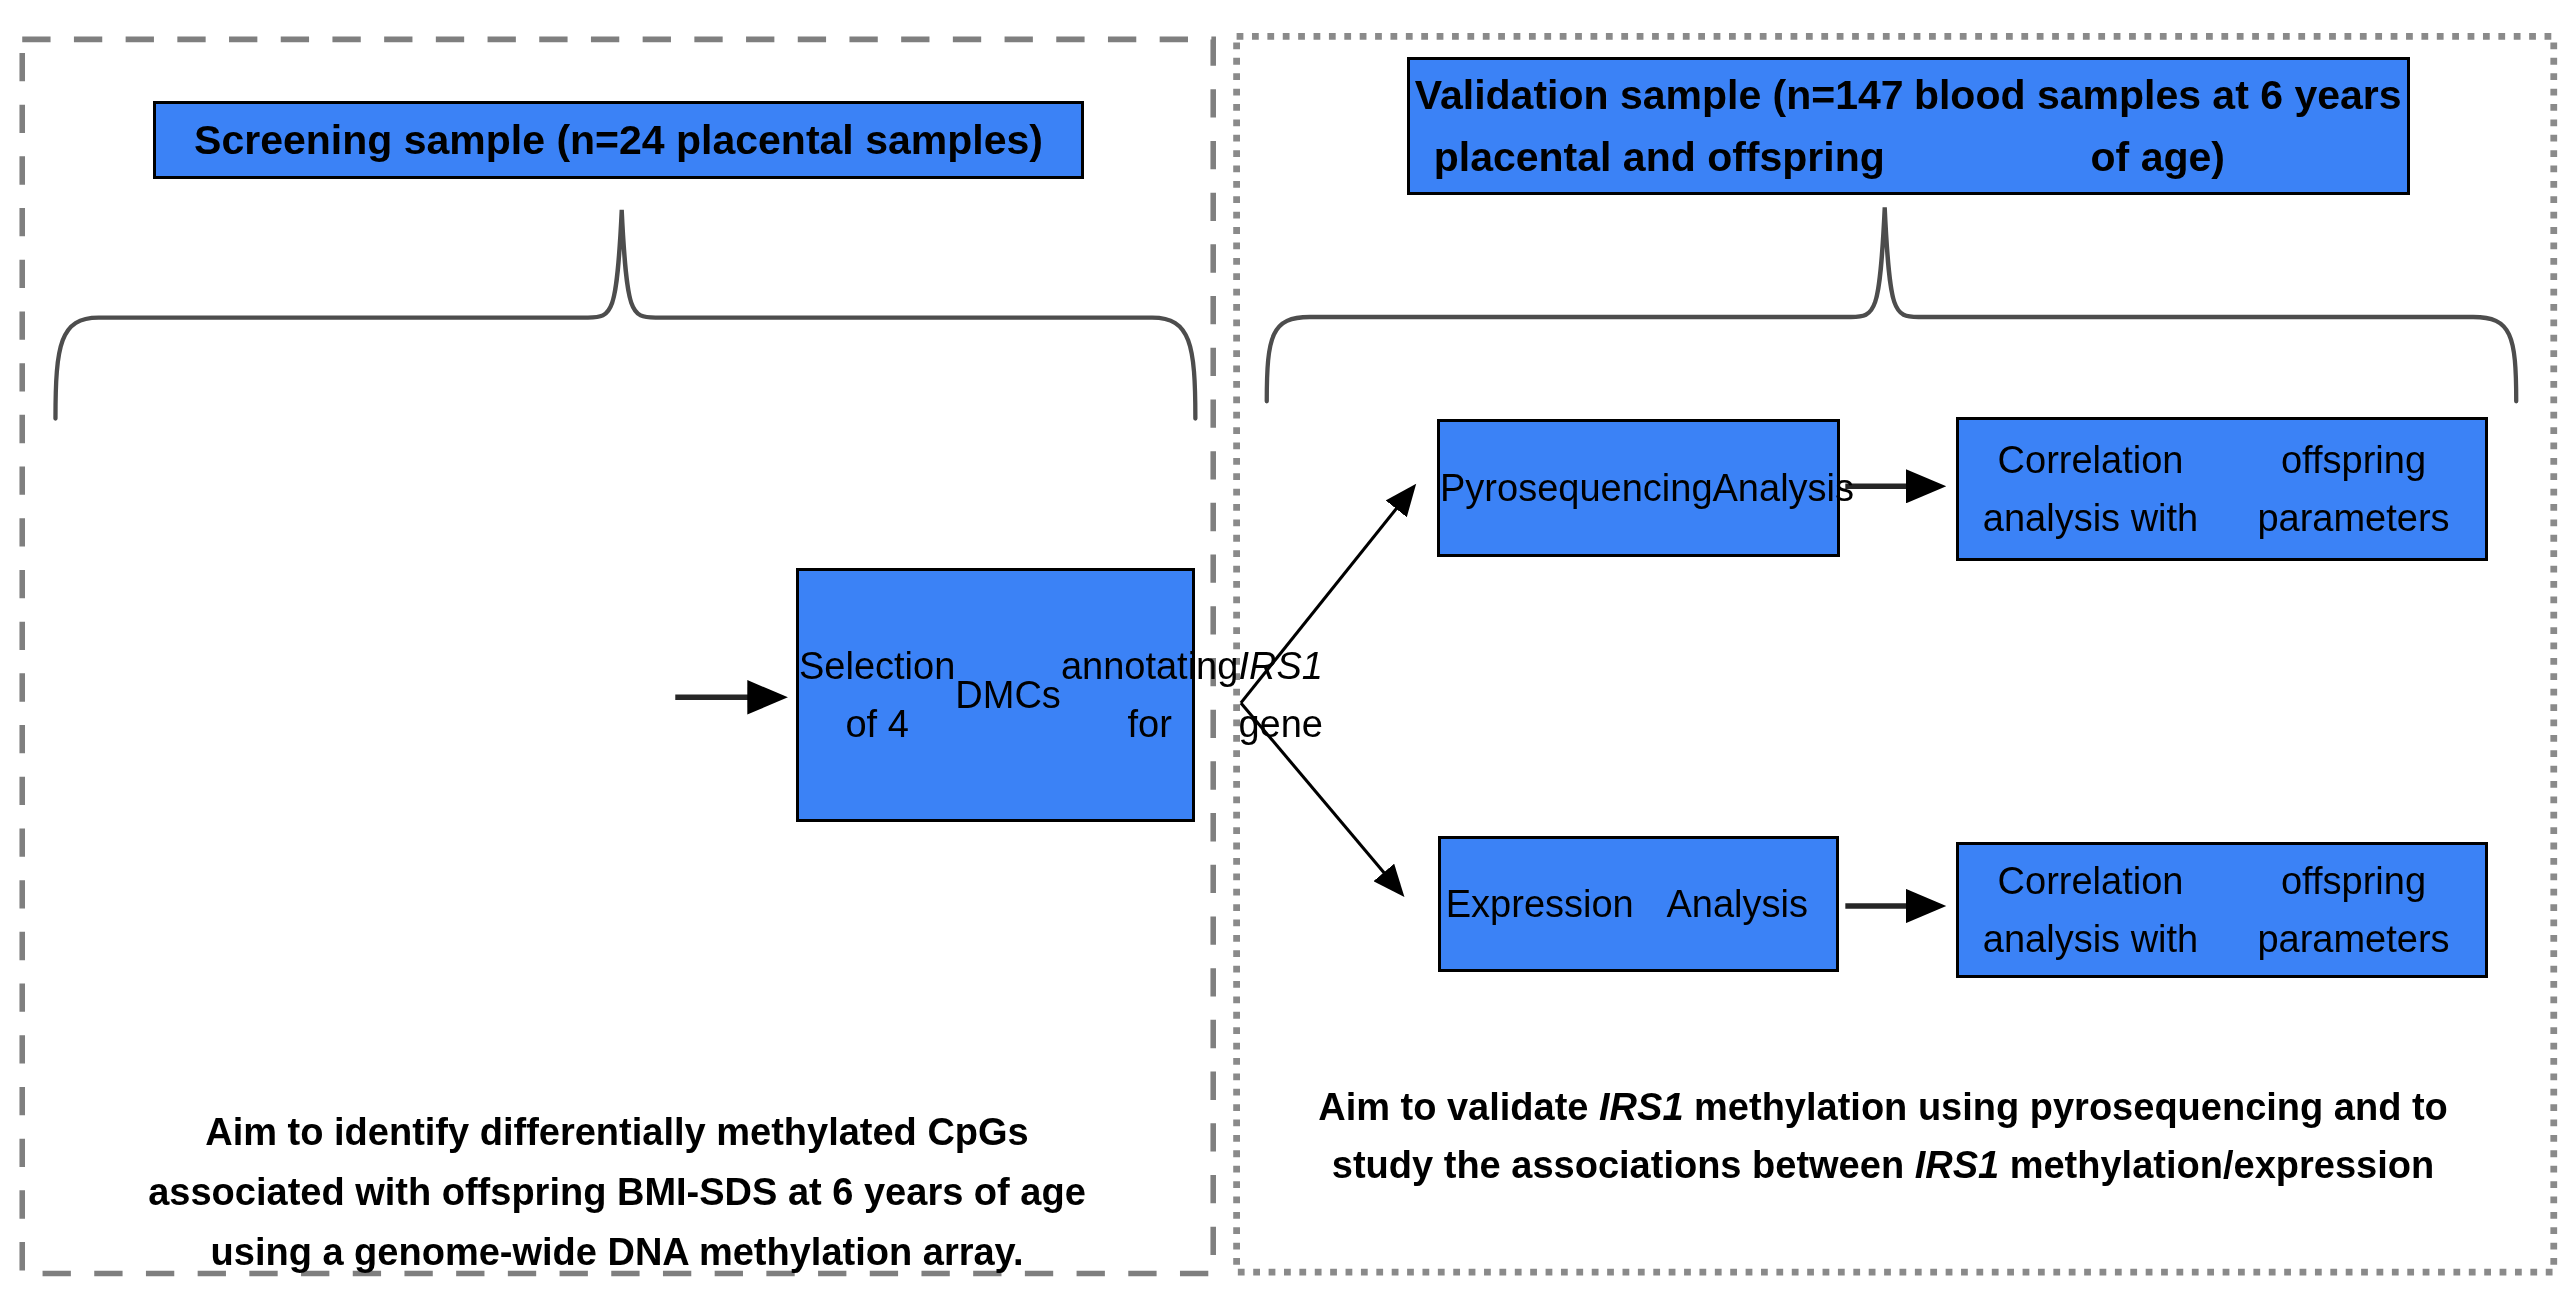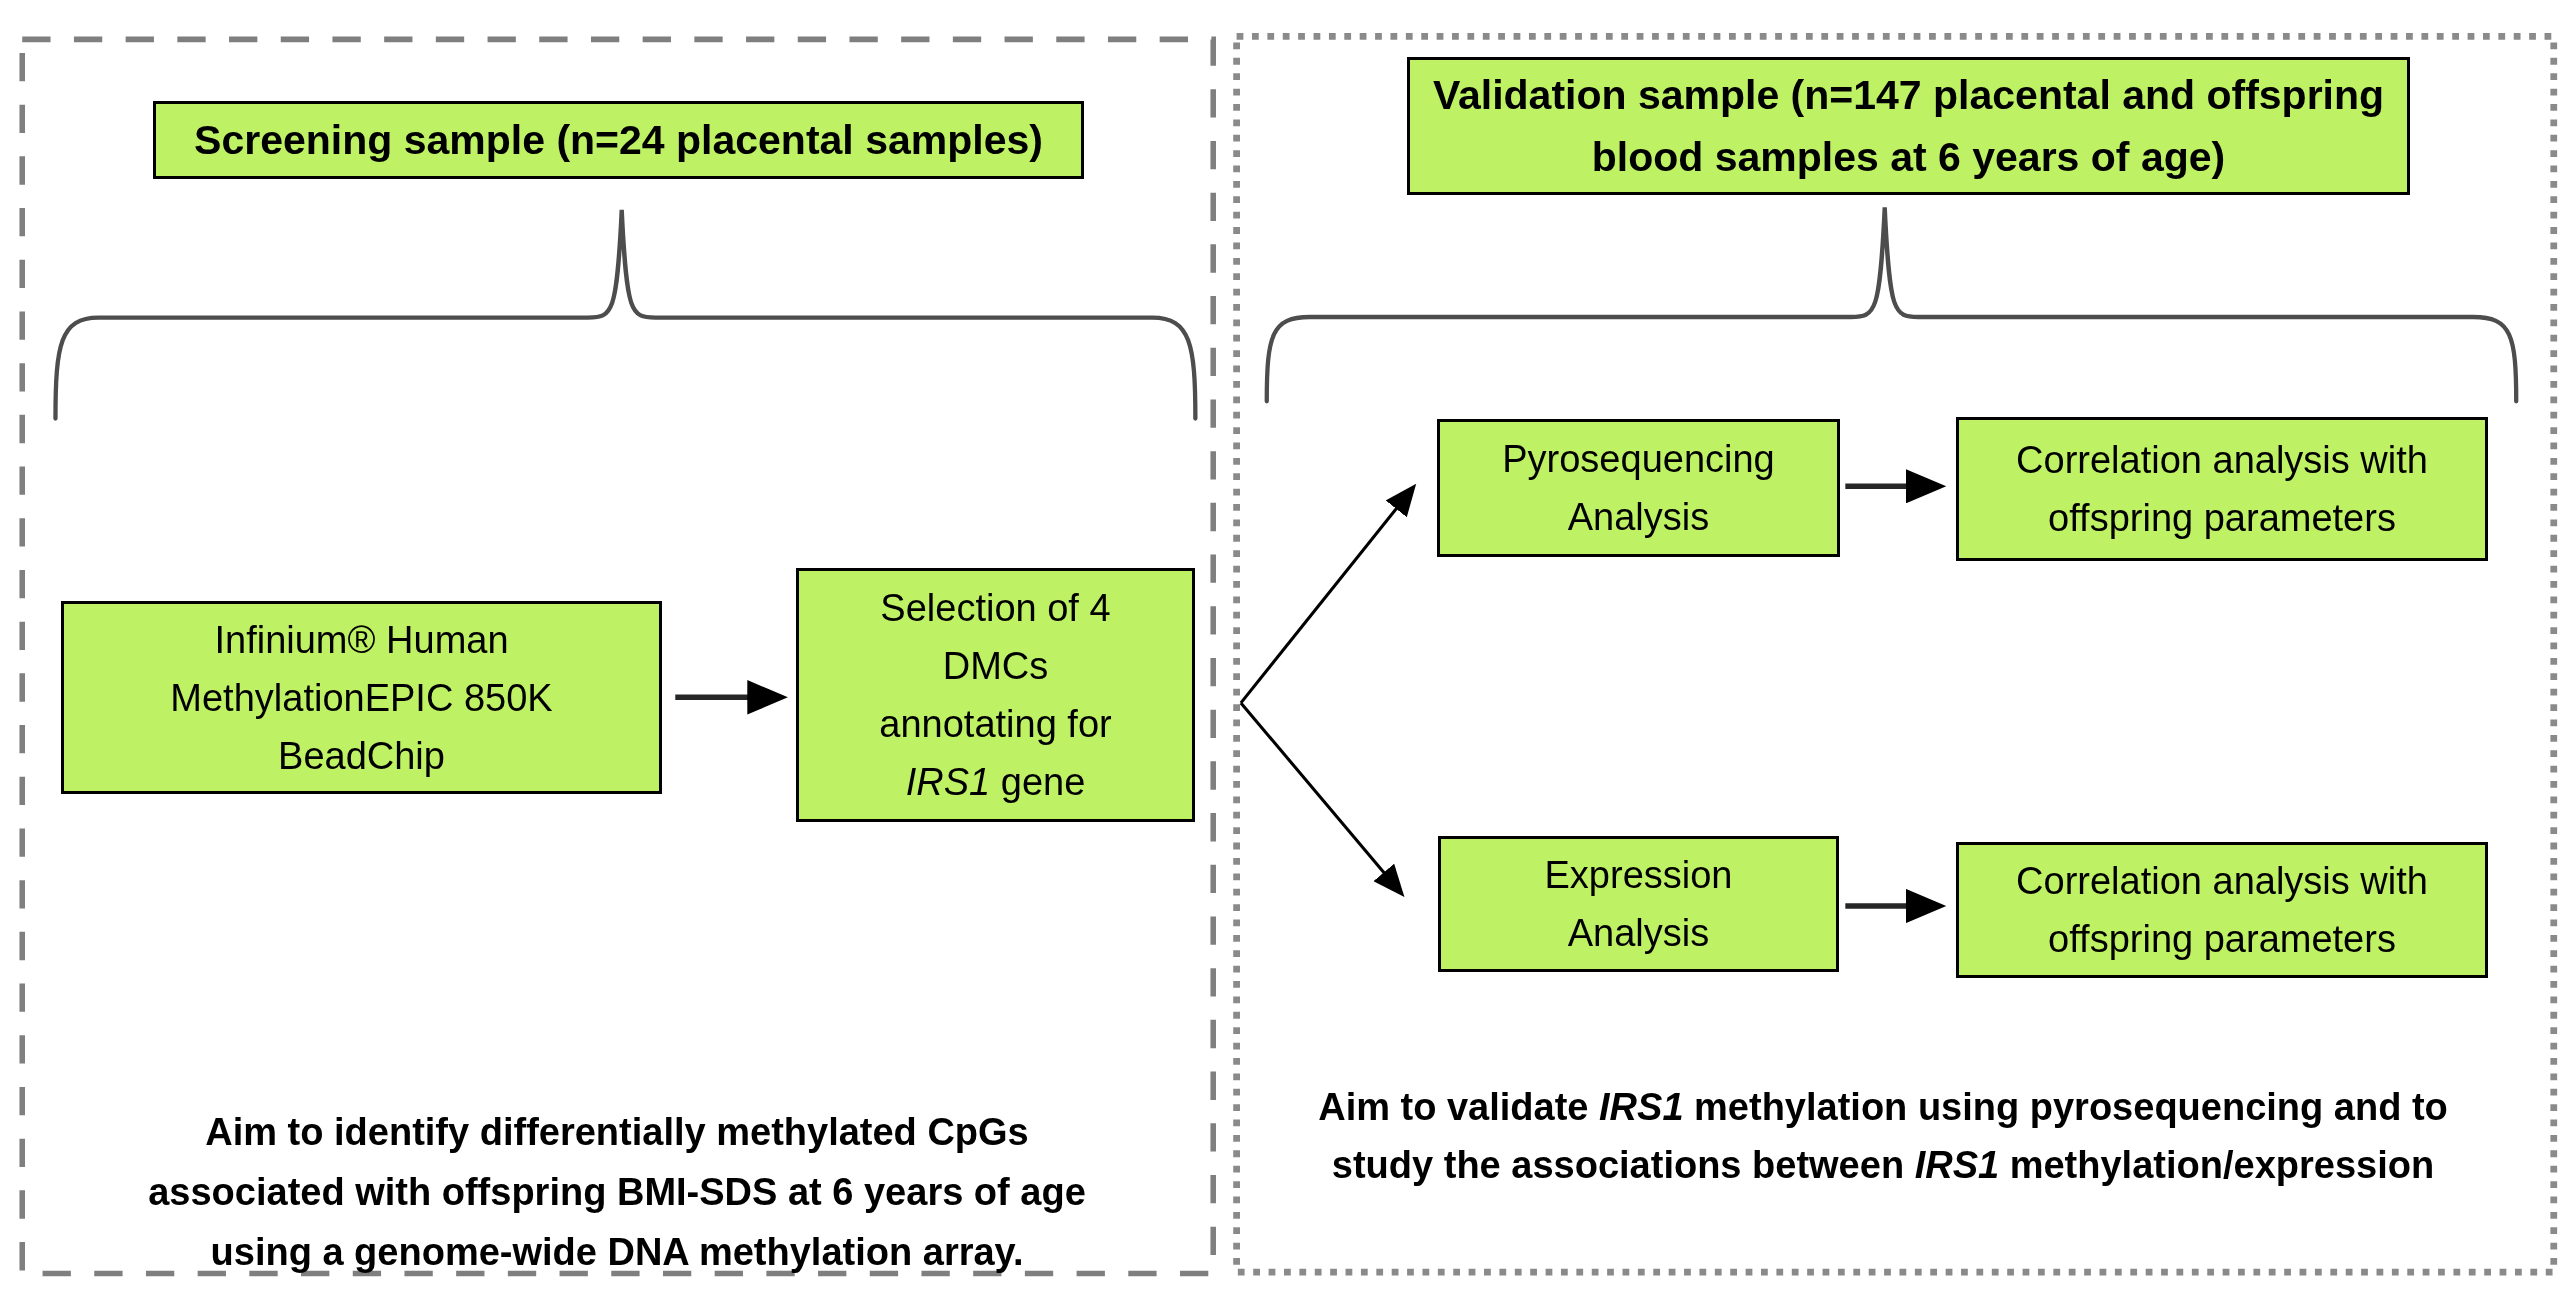--- a/index.html
+++ b/index.html
@@ -1,21 +1,21 @@
 <!DOCTYPE html>
 <html style="font-size:9.8px"><head>
 <meta charset="utf-8">
 <style>
   html,body{margin:0;padding:0;background:#ffffff;}
   body{width:2576px;height:1295px;overflow:hidden;
        font-family:"Liberation Sans", sans-serif;color:#000;}
   .canvas{position:relative;width:2576px;height:1295px;background:#fff;}
   svg.layer{position:absolute;left:0;top:0;}
-  .box{position:absolute;background:#bef264;border:3.7px solid #000;
-       display:flex;flex-direction:column;justify-content:center;align-items:center;
+  .box{position:absolute;background:#3b82f6;border:3.7px solid #000;
+       display:flex;justify-content:space-between;align-items:center;
        text-align:center;box-sizing:border-box;}
   .box .ln{display:block;width:100%;}
   .bodytext{font-size:38px;line-height:58px;font-weight:400;}
   .titletext{font-size:41px;line-height:62px;font-weight:700;}
   .aim{position:absolute;text-align:center;font-weight:700;font-size:38px;}
   .aim .ln{display:block;}
   .gene-italic{font-style:italic;font-weight:inherit;}
 </style>
 </head>
 <body>
@@ -49,25 +49,20 @@
     <line x1="2998" y1="1472" x2="3104" y2="1472" stroke="#262626" stroke-width="9" marker-end="url(#headBig)"></line>
 
     <line x1="2016" y1="1142" x2="2272" y2="822" stroke="#000" stroke-width="5" marker-end="url(#headSmall)"></line>
     <line x1="2016" y1="1142" x2="2252" y2="1422" stroke="#000" stroke-width="5" marker-end="url(#headSmall)"></line>
   </svg>
 
   <div class="box titletext" style="left:153px;top:101px;width:931px;height:78px;">
     <span class="ln">Screening sample (n=24 placental samples)</span>
   </div>
 
-  <div class="box bodytext" style="left:61px;top:601px;width:601px;height:193px;">
-    <span class="ln">Infinium® Human</span>
-    <span class="ln">MethylationEPIC 850K</span>
-    <span class="ln">BeadChip</span>
-  </div>
 
   <div class="box bodytext" style="left:796px;top:568px;width:399px;height:254px;">
     <span class="ln">Selection of 4</span>
     <span class="ln">DMCs</span>
     <span class="ln">annotating for</span>
     <span class="ln"><i class="gene-italic">IRS1</i><span> gene</span></span>
   </div>
 
   <div class="aim" style="left:63px;top:1102px;width:1108px;line-height:60px;">
     <span class="ln">Aim to identify differentially methylated CpGs</span>

